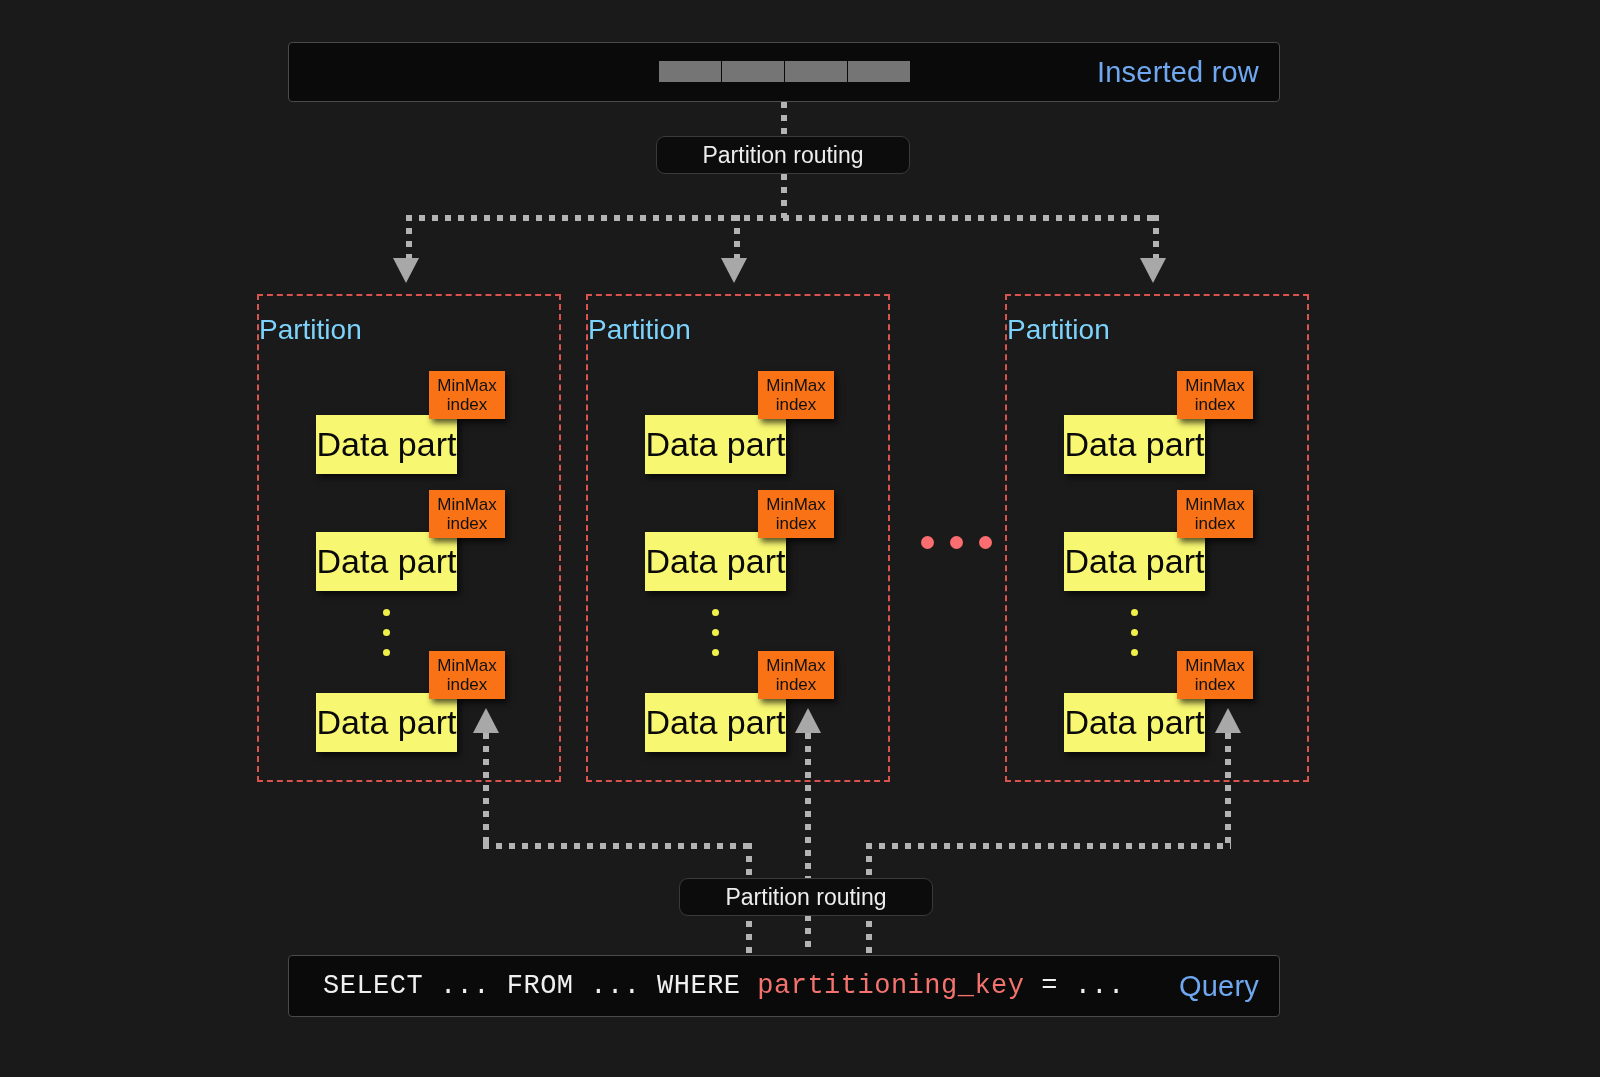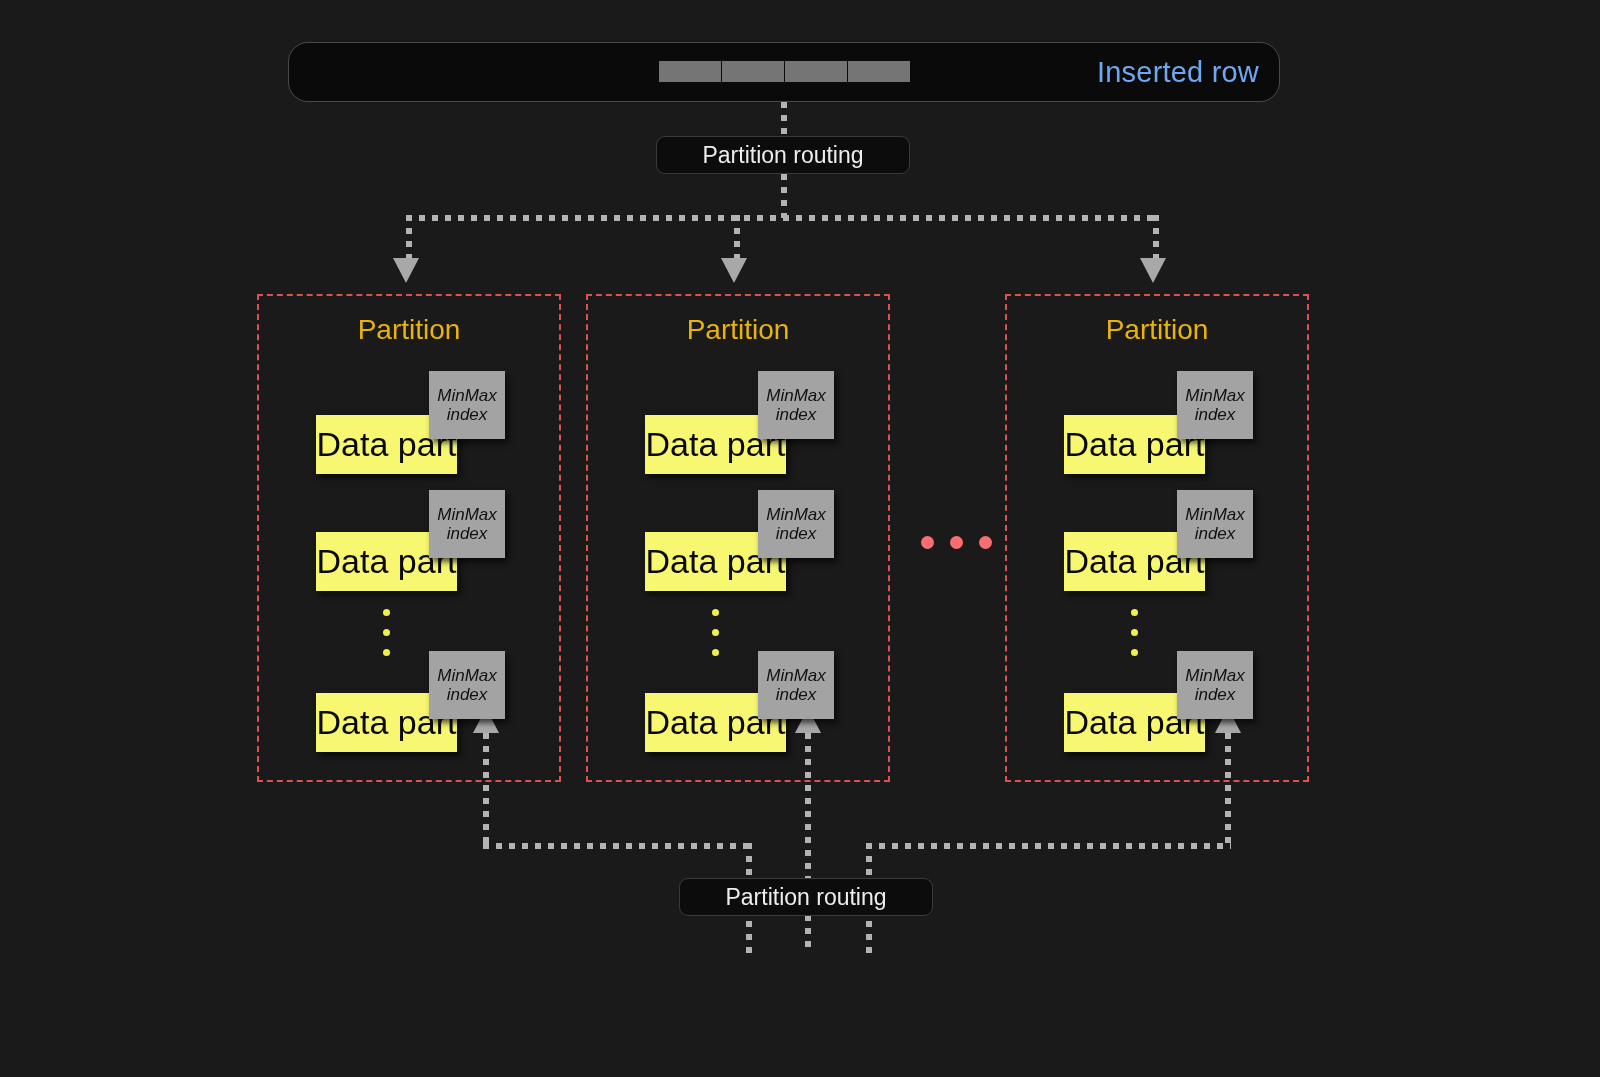--- a/index.html
+++ b/index.html
@@ -18,21 +18,21 @@
   .canvas {
     position: absolute;
     inset: 0;
   }
 
   
   .bar {
     position: absolute;
     background: #0a0a0a;
     border: 1px solid #4a4a4a;
-    border-radius: 20px;
+    border-radius: 4px;
     box-sizing: border-box;
     padding-left: 44px;
   }
   #inserted-row-bar {
     left: 288px;
     top: 42px;
     width: 992px;
     height: 60px;
   }
   #query-bar {
@@ -118,22 +118,22 @@
   }
   #partition-1 { left: 257px; }
   #partition-2 { left: 586px; }
   #partition-3 { left: 1005px; }
 
   .partition-title {
     position: absolute;
     top: 18px;
     left: 0;
     right: 0;
-    text-align: center;
-    color: #eab308;
+    text-align: left;
+    color: #7dd3fc;
     font-size: 28px;
   }
 
   
   .data-part {
     position: absolute;
     width: 141px;
     height: 59px;
     background: #f7f771;
     color: #0a0a0a;
@@ -141,32 +141,31 @@
     display: flex;
     align-items: center;
     justify-content: center;
     box-shadow: 3px 4px 6px rgba(0,0,0,0.65);
     z-index: 3;
     white-space: nowrap;
   }
   .minmax {
     position: absolute;
     width: 76px;
-    height: 68px;
-    background: #a3a3a3;
+    height: 48px;
+    background: #f97316;
     color: #111;
     font-size: 17px;
     line-height: 1.12;
     text-align: center;
     display: flex;
     align-items: center;
     justify-content: center;
     box-shadow: 3px 4px 6px rgba(0,0,0,0.65);
     z-index: 4;
-    font-style: italic;
   }
 
   
   .vdots {
     position: absolute;
     z-index: 3;
   }
   .vdots i {
     display: block;
     width: 7px;
@@ -380,14 +379,18 @@
 
   <div class="arrow up" style="left:1215px; top:708px;"></div>
   <div class="dline v" style="left:1225px; top:733px; height:115px;"></div>
   <div class="dline h" style="left:866px; top:843px; width:365px;"></div>
   <div class="dline v" style="left:866px; top:843px; height:110px;"></div>
 
   <div class="pill" id="partition-pruning-box">
     <span>Partition routing</span>
   </div>
 
+  <div class="bar" id="query-bar">
+    <div id="query-text"><span>SELECT ... FROM ... WHERE </span><span class="kw-key">partitioning_key</span><span> = ...</span></div>
+    <div class="bar-label">Query</div>
+  </div>
 
 </div>
 
 </body></html>

